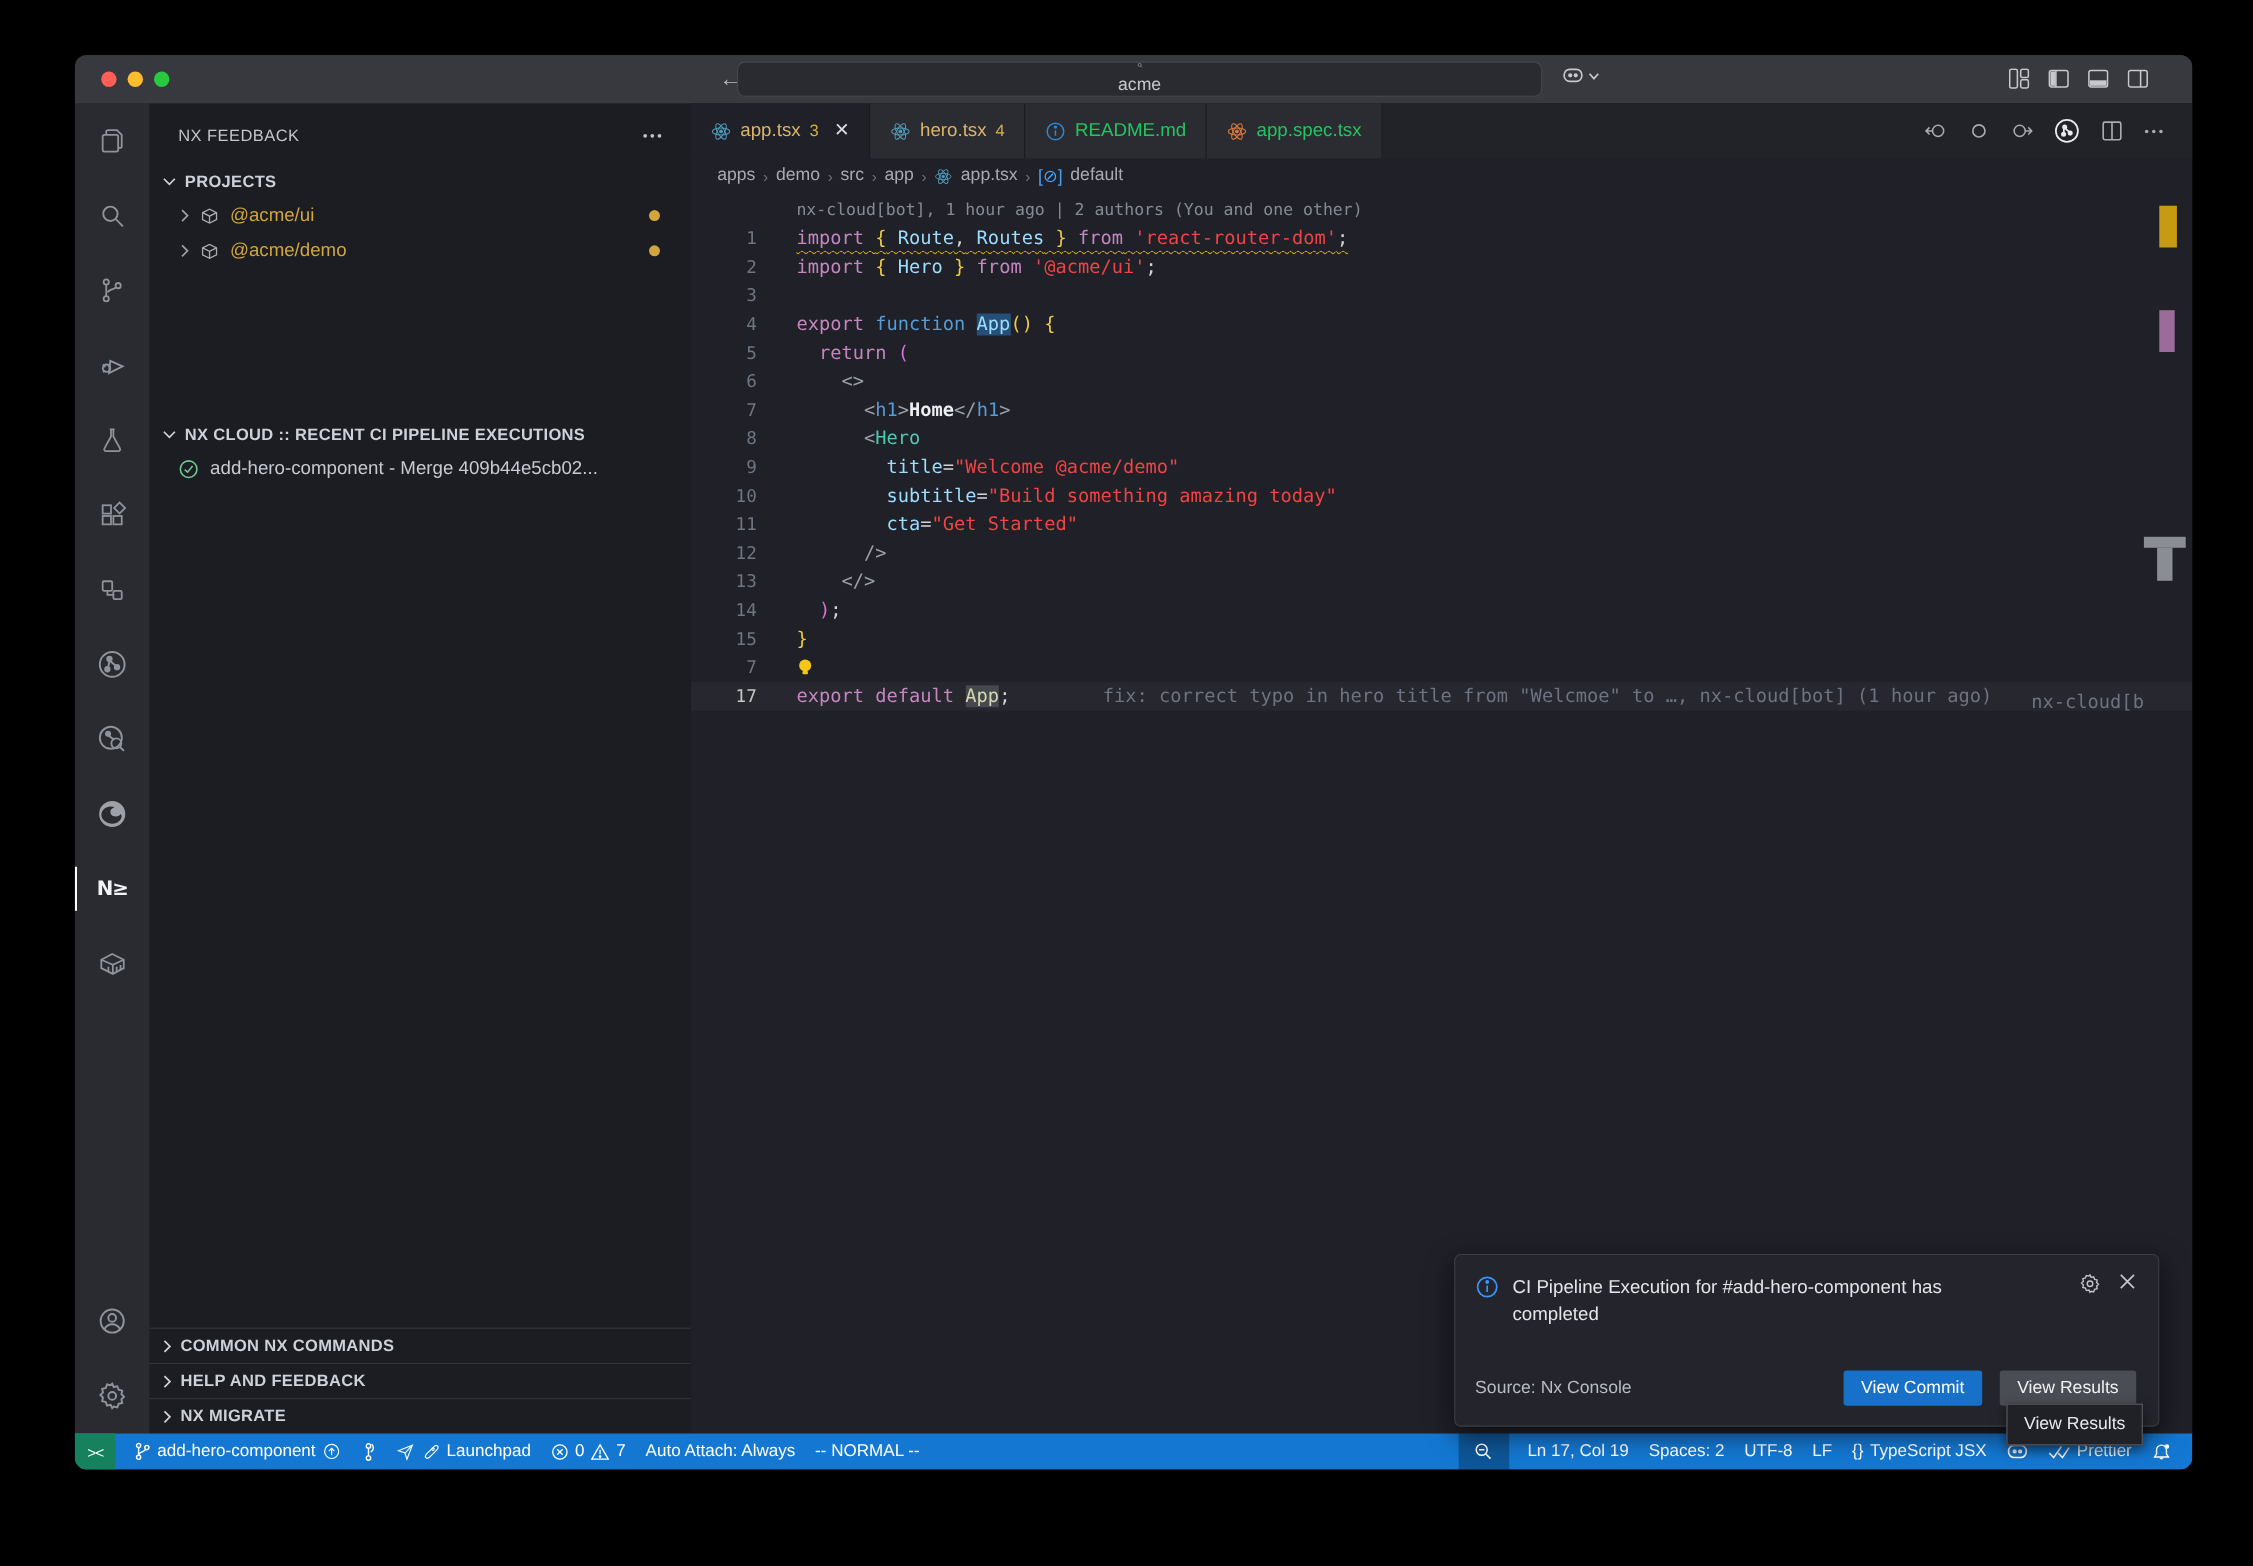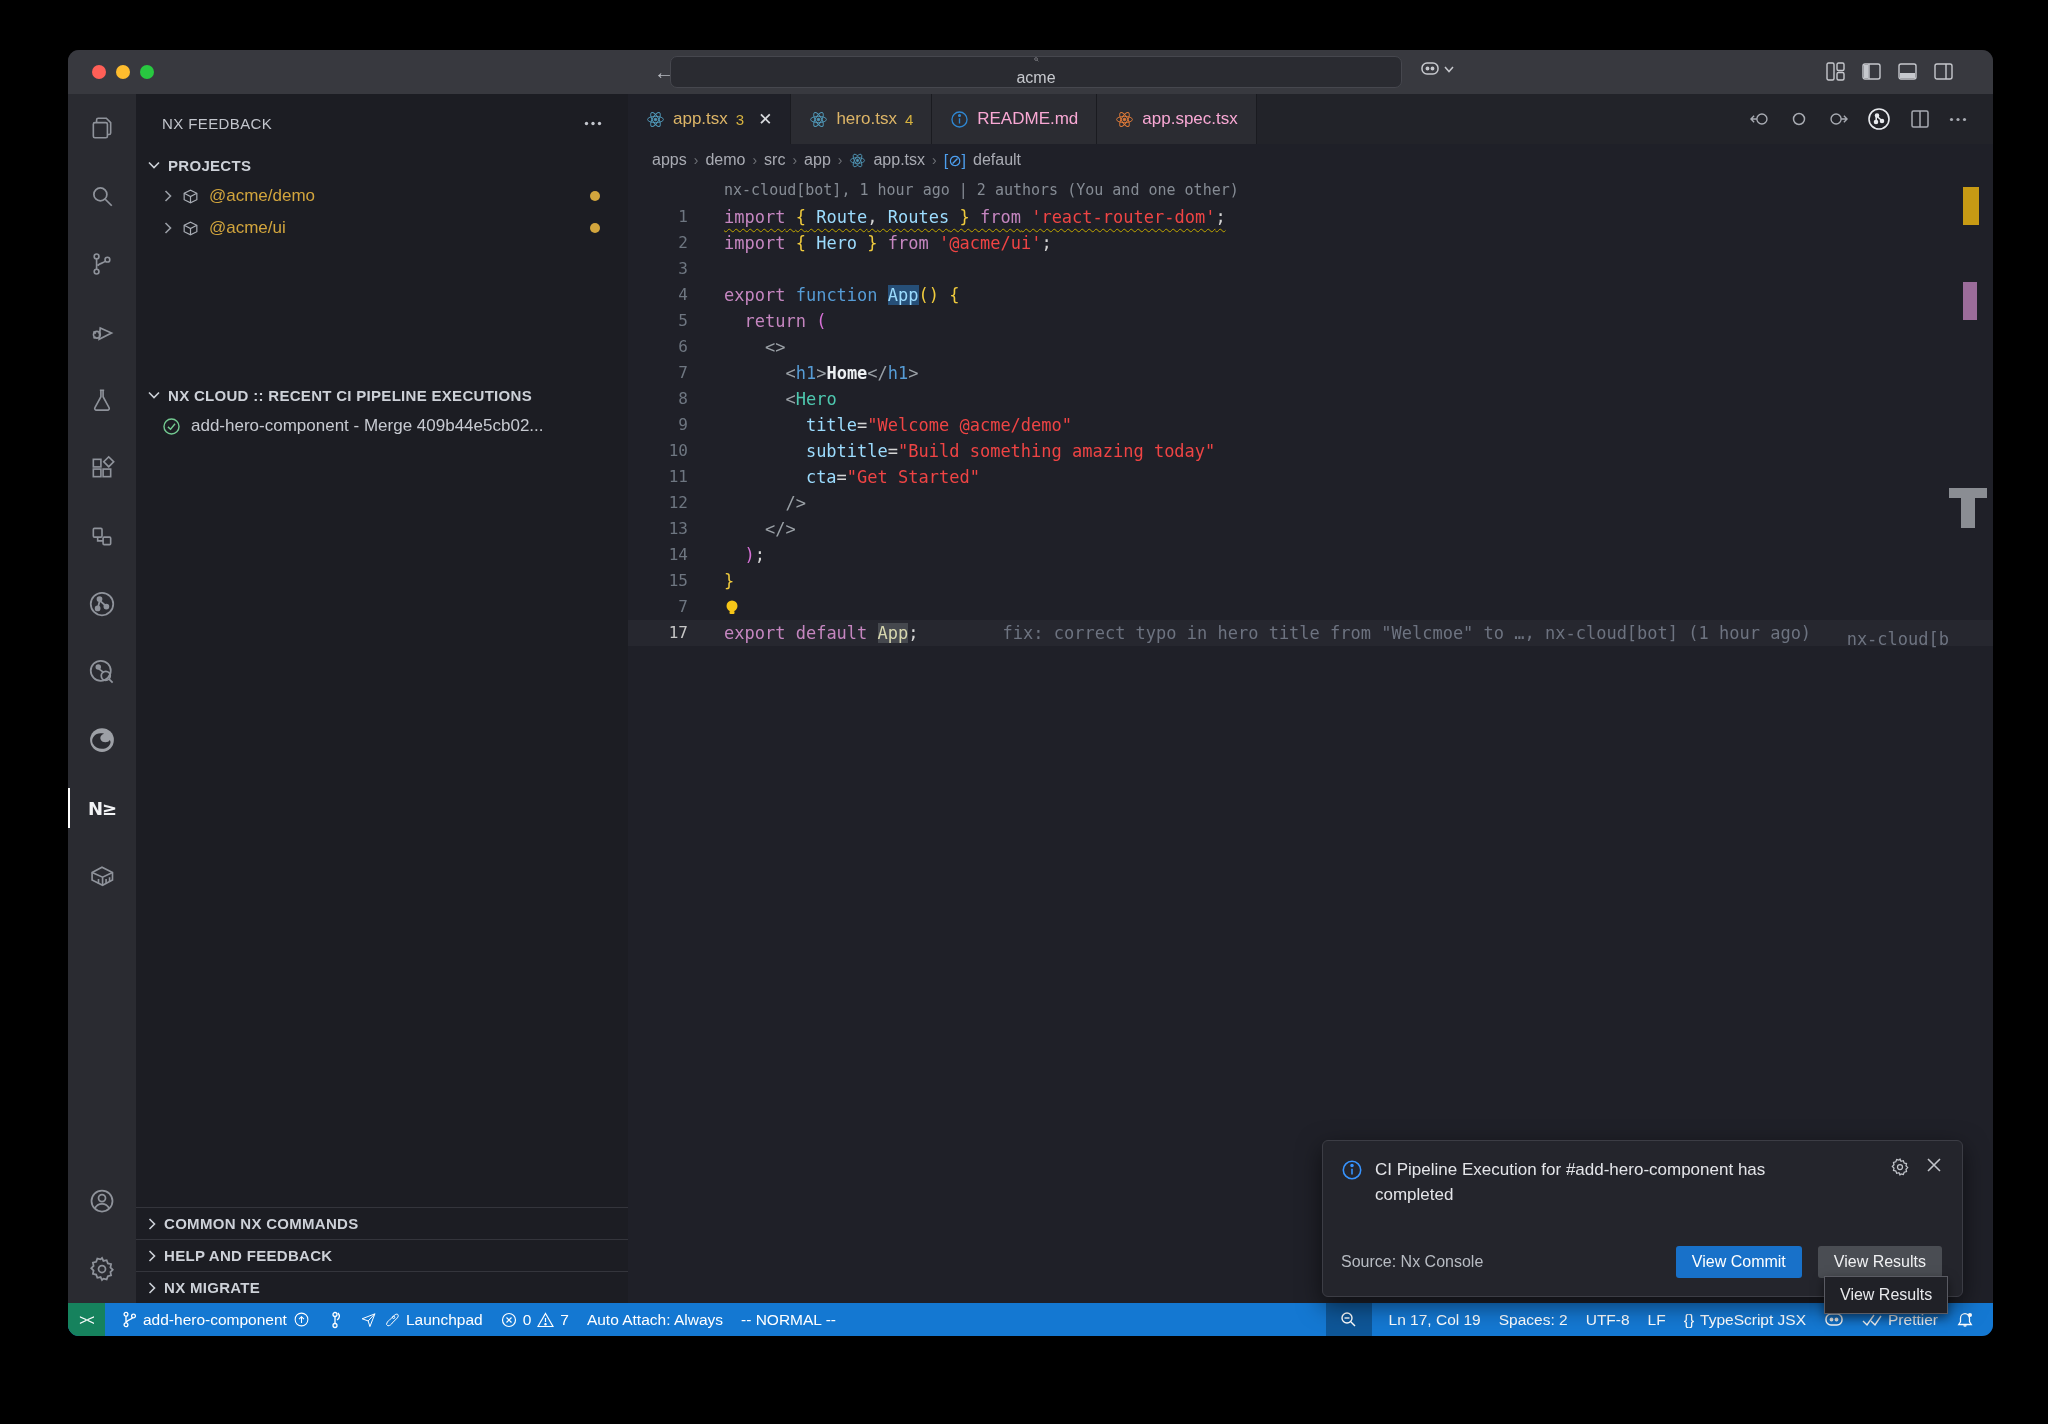--- a/index.html
+++ b/index.html
@@ -50,21 +50,21 @@
 
   
   .editor-col { flex:1; display:flex; flex-direction:column; background:#1f2028; position:relative; }
   .tabbar { height:50px; background:#222329; display:flex; position:relative; }
   .tab { display:flex; align-items:center; gap:8px; padding:0 18px; font-size:17px; background:#2b2c32;
     border-right:1px solid #1a1b20; color:#b9bcc4; }
   .tab.active { background:#1f2028; }
   .tab-badge { color:#d5b13f; font-size:15px; }
   .tab-close { color:#d8dade; font-size:17px; margin-left:6px; }
   .tab-name-mod { color:#ddb567; }
-  .tab-name-plain { color:#f9a8d4; }
+  .tab-name-plain { color:#22c55e; }
   .editor-actions { position:absolute; right:26px; top:0; height:50px; display:flex; align-items:center; gap:19px; color:#a8abb2; }
   .breadcrumbs { height:32px; display:flex; align-items:center; gap:7px; padding-left:24px; font-size:16px; color:#a9abb3; }
   .bc-sep { color:#6f7278; font-size:14px; }
   .bc-sym { color:#4d9fef; }
 
   
   .code-area { flex:1; position:relative; font-family:"DejaVu Sans Mono",monospace; }
   .codelens { height:28px; line-height:28px; padding-left:96px; font-size:15px; color:#858b94; font-family:"DejaVu Sans Mono",monospace; }
   .code-line { height:26px; line-height:26px; display:flex; white-space:pre; font-size:17px; }
   .code-line.current { background:rgba(255,255,255,.035); }
@@ -284,34 +284,34 @@
       <div class="tree-row">
         <span class="chev">
             <svg width="8" height="12" viewBox="0 0 8 12" fill="none" stroke="#9a9ea6" stroke-width="1.6">
               <polyline points="1.5,1 6.5,6 1.5,11"></polyline>
             </svg>
           </span>
         <svg width="19" height="19" viewBox="0 0 24 24" fill="none" stroke="#a9adb5" stroke-width="1.5">
             <path d="M4 8l8-4 8 4v8l-8 4-8-4z"></path>
             <path d="M4 8l8 4 8-4M12 12v8"></path>
           </svg>
-        <span class="tree-label-yellow">@acme/demo</span>
+        <span class="tree-label-yellow">@acme/ui</span>
         <span class="dot"></span>
       </div>
       <div class="tree-row">
         <span class="chev">
             <svg width="8" height="12" viewBox="0 0 8 12" fill="none" stroke="#9a9ea6" stroke-width="1.6">
               <polyline points="1.5,1 6.5,6 1.5,11"></polyline>
             </svg>
           </span>
         <svg width="19" height="19" viewBox="0 0 24 24" fill="none" stroke="#a9adb5" stroke-width="1.5">
             <path d="M4 8l8-4 8 4v8l-8 4-8-4z"></path>
             <path d="M4 8l8 4 8-4M12 12v8"></path>
           </svg>
-        <span class="tree-label-yellow">@acme/ui</span>
+        <span class="tree-label-yellow">@acme/demo</span>
         <span class="dot"></span>
       </div>
 
       <div class="sec-row cloud-row">
         <span class="chev">
             <svg width="12" height="8" viewBox="0 0 12 8" fill="none" stroke="#cdd1d8" stroke-width="1.6">
               <polyline points="1,1.5 6,6.5 11,1.5"></polyline>
             </svg>
           </span>
         <span>NX CLOUD :: RECENT CI PIPELINE EXECUTIONS</span>

